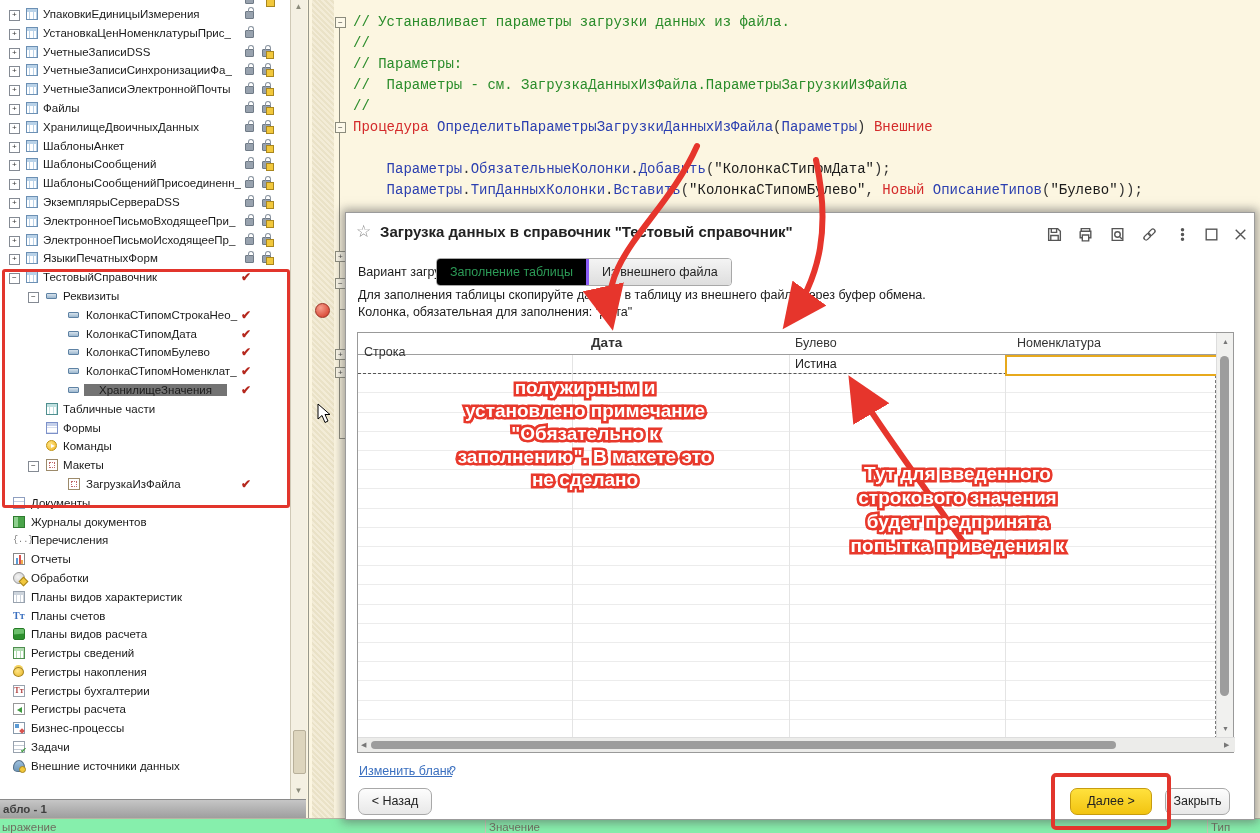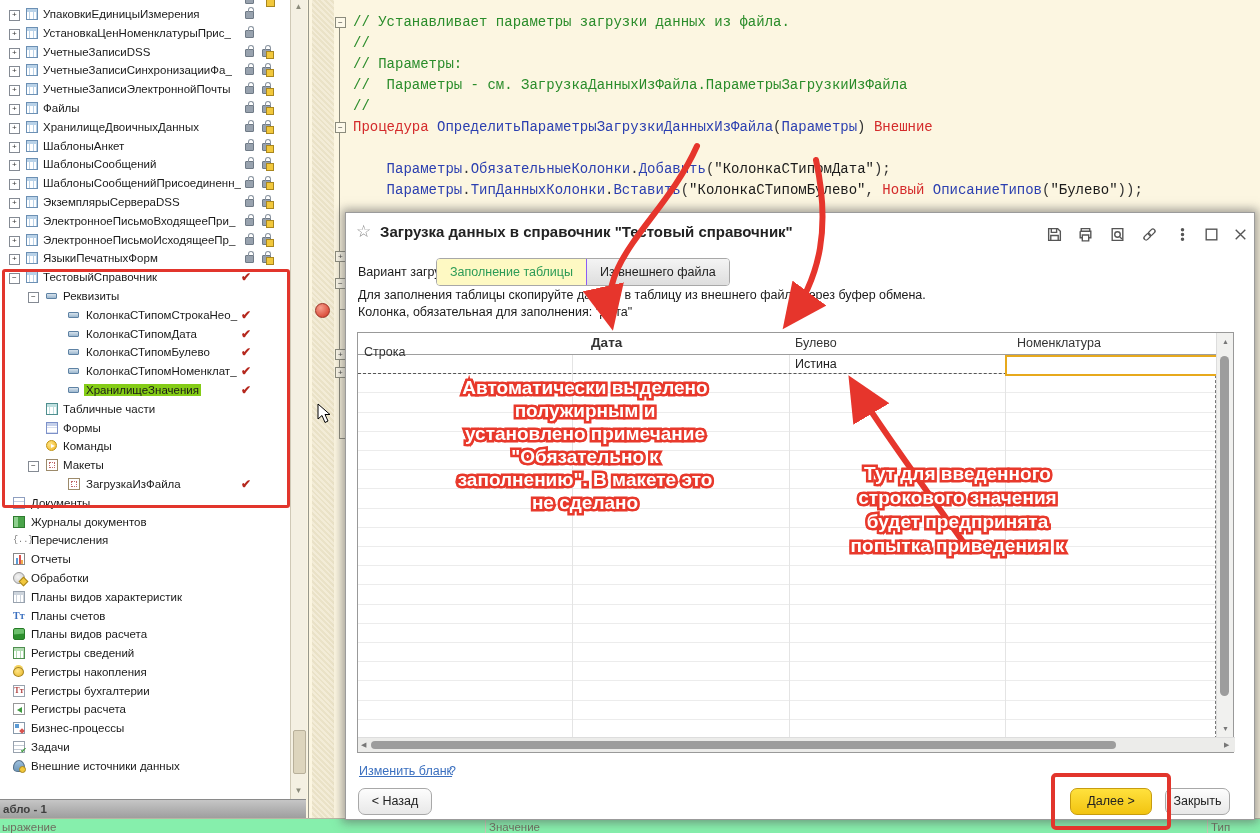--- a/index.html
+++ b/index.html
@@ -15,21 +15,21 @@
   #breakpoint{position:absolute;left:6px;width:13px;height:13px;border-radius:50%;
      background:radial-gradient(circle at 35% 30%,#f59f8e,#dd5340 70%,#b73a2a);border:1px solid #9c3024;z-index:2;}
   .cline{position:absolute;left:44px;white-space:pre;font:14px/21px "Liberation Mono","DejaVu Sans Mono",monospace;}
   .c-com{color:#2a8c2a}.c-kw{color:#d42b2b}.c-id{color:#2b3fb0}.c-str{color:#1a1a1a}.c-pl{color:#333}
   
   #tree{position:absolute;left:0;top:0;width:307px;height:799px;background:#fff;overflow:hidden;z-index:2;
         font-size:11.5px;}
   #tree-rows{position:absolute;left:0;top:5px;width:290px;}
   .trow{position:relative;height:18.8px;}
   .trow .lbl{position:absolute;top:3px;white-space:nowrap;}
-  .trow .lbl.sel{background:#84cc16;padding:0 2px;margin-left:-2px;}
+  .trow .lbl.sel{background:#737373;padding:0 15px;margin-left:-2px;}
   .exp{position:absolute;top:5px;width:9px;height:9px;background:#fff;border:1px solid #848a93;
        font:8px/8px "Liberation Mono",monospace;text-align:center;color:#333;}
   .ic{position:absolute;top:3px;display:inline-block;width:12px;height:12px;box-sizing:border-box;}
   .i-catalog{border:1px solid #6c90b4;background:repeating-linear-gradient(90deg,transparent 0 2.5px,#b9d2e8 2.5px 3.5px),linear-gradient(#b9d2e8 0 3px,transparent 3px),#fff;}
   .i-bar{width:11px;height:6px;top:6px;border:1px solid #5e82a4;border-radius:1px;background:linear-gradient(#d6e2ec,#9db8cf);}
   .i-tabular{border:1px solid #4f8f8f;background:repeating-linear-gradient(90deg,transparent 0 2.5px,#bfe0e0 2.5px 3.5px),linear-gradient(#bfe0e0 0 3px,transparent 3px),#fff;}
   .i-form{border:1px solid #7d91c9;background:linear-gradient(#c5d0ea 0 3px,transparent 3px),repeating-linear-gradient(transparent 0 4px,#d7deef 4px 5px),#fff;}
   .i-command{width:11px;height:11px;border-radius:50%;border:1px solid #c2940f;background:radial-gradient(circle at 35% 35%,#ffe483,#f0b428);}
   .i-command::after{content:"";position:absolute;left:4px;top:3px;border-left:4px solid #fff;border-top:2.5px solid transparent;border-bottom:2.5px solid transparent;}
   .i-layout{border:1px solid #9c8a6a;background:#fff;}
@@ -75,21 +75,21 @@
   
   #dialog{position:absolute;left:345px;top:212px;width:910px;height:608px;background:#fff;border:1px solid #9b9b9b;
      box-shadow:0 0 9px 3px rgba(90,90,90,.55);z-index:5;box-sizing:border-box;}
   #dlg-star{position:absolute;left:10px;top:8px;font-size:17px;color:#8a8a8a;}
   #dlg-title{position:absolute;left:34px;top:10px;font-size:15px;font-weight:bold;color:#222;white-space:nowrap;}
   .tb-ic{position:absolute;top:13px;width:17px;height:17px;cursor:pointer;}
   .tb-ic svg{width:17px;height:17px;stroke:#555;fill:none;stroke-width:1.3;}
   #dlg-variant-label{position:absolute;left:12px;top:52px;font-size:12.5px;}
   #dlg-tabs{position:absolute;left:90px;top:45px;height:26px;display:flex;border:1px solid #a8a8a8;border-radius:4px;overflow:hidden;}
   .dtab{padding:0 13px;line-height:26px;font-size:12.5px;cursor:pointer;white-space:nowrap;}
-  .dtab.active{background:#fef9c3;color:#2c9b57;border-right:1px solid #8b5cf6;}
+  .dtab.active{background:#000000;color:#2c9b57;border-right:3px solid #8b5cf6;}
   .dtab.inactive{background:linear-gradient(#f4f4f4,#dedede);color:#222;}
   #dlg-info1{position:absolute;left:12px;top:75px;font-size:12.5px;white-space:nowrap;}
   #dlg-info2{position:absolute;left:12px;top:92px;font-size:12.5px;white-space:nowrap;}
   #tablebox{position:absolute;left:11px;top:119px;width:877px;height:421px;border:1px solid #999;box-sizing:border-box;background:#fff;}
   #thead{position:absolute;left:0;top:0;width:859px;height:21px;border-bottom:1px solid #9e9e9e;background:#fff;}
   .thcell{position:absolute;top:3px;font-size:12.5px;color:#333;white-space:nowrap;}
   .thcell.bold{font-weight:bold;font-size:13.5px;top:2px;}
   #tbody{position:absolute;left:0;top:22px;width:859px;height:384px;
      background:repeating-linear-gradient(180deg,transparent 0 18.2px,#ececec 18.2px 19.2px);}
   .gridv{position:absolute;top:0;width:1px;height:384px;background:#e4e4e4;}
@@ -473,21 +473,20 @@
       <marker id="ah" markerWidth="8" markerHeight="7" refX="6" refY="3.5" orient="auto">
         <path d="M0,0 L7.5,3.5 L0,7 Z" fill="#e6352c"></path>
       </marker>
     </defs>
     <path d="M697,146 C664,220 597,258 611,322" stroke="#e6352c" stroke-width="6" fill="none" stroke-linecap="round" marker-end="url(#ah)"></path>
     <path d="M816,160 C830,225 822,276 788,322" stroke="#e6352c" stroke-width="6" fill="none" stroke-linecap="round" marker-end="url(#ah)"></path>
     <path d="M966,546 C925,488 878,425 853,383" stroke="#e6352c" stroke-width="6" fill="none" stroke-linecap="round" marker-end="url(#ah)"></path>
   </svg>
 
   <div class="ann" id="ann1">
-      <div>Автоматически выделено</div>
       <div>полужирным и</div>
       <div>установлено примечание</div>
       <div>"Обязательно к</div>
       <div>заполнению". В макете это</div>
       <div>не сделано</div>
     </div>
   <div class="ann" id="ann2">
       <div>Тут для введенного</div>
       <div>строкового значения</div>
       <div>будет предпринята</div>

